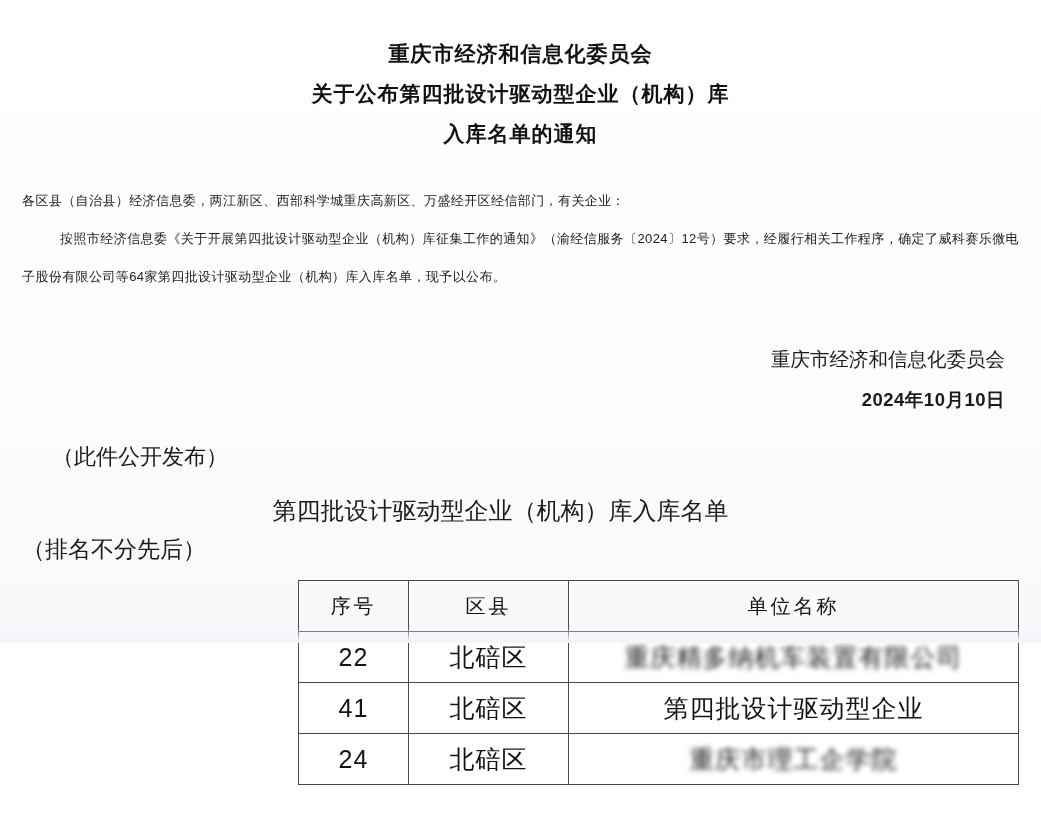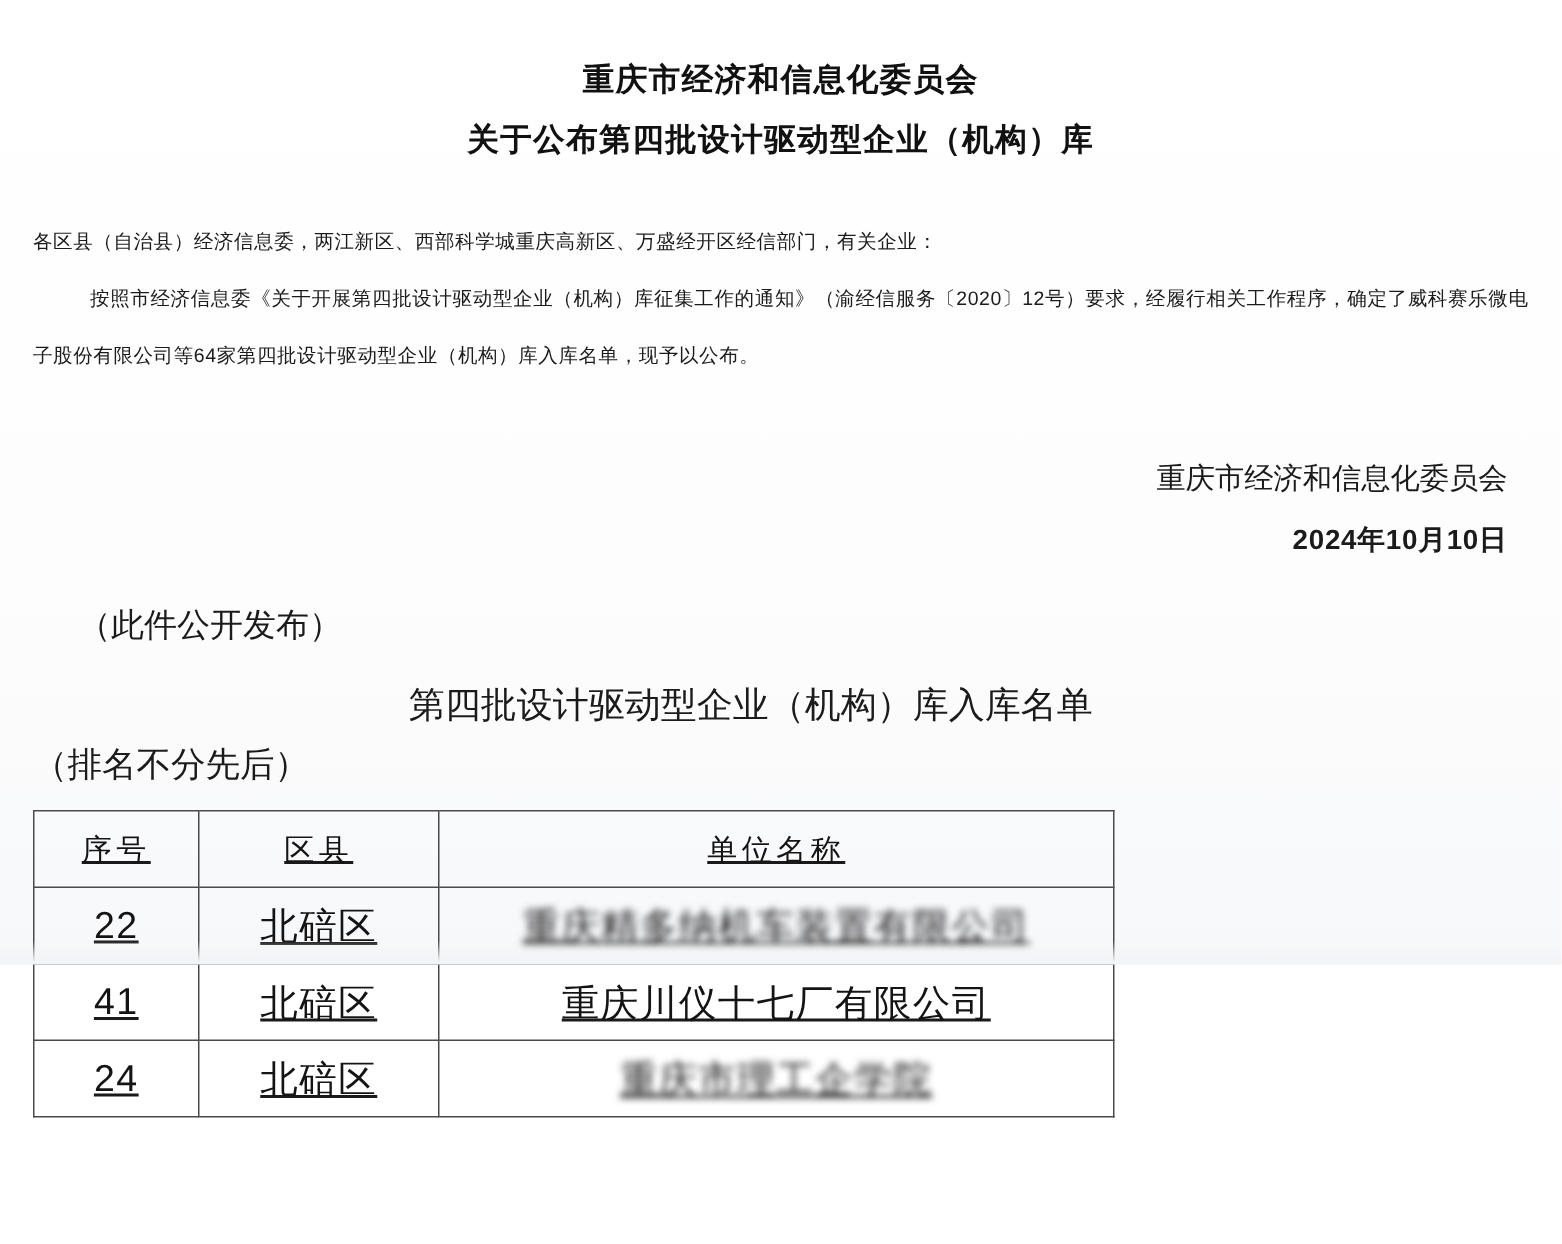--- a/index.html
+++ b/index.html
@@ -94,22 +94,21 @@
     font-size: 23px;
     line-height: 36px;
     color: #1b1b1b;
     padding-right: 40px;
   }
 
   
   .table-wrap {
     margin-top: 12px;
     display: flex;
-    justify-content: flex-start;
-    text-decoration: underline;
+    justify-content: flex-end;
   }
   table.listing {
     border-collapse: collapse;
     width: 720px;
     table-layout: fixed;
     font-family: "Liberation Sans", "DejaVu Sans", sans-serif;
   }
   table.listing td, table.listing th {
     border: 1px solid #4a4a4a;
     text-align: center;
@@ -151,25 +150,26 @@
   }
 </style>
 </head>
 <body>
 
 <div class="page">
 
   <div class="title-block">
     <div class="title-line">重庆市经济和信息化委员会</div>
     <div class="title-line">关于公布第四批设计驱动型企业（机构）库</div>
+    <div class="title-line">入库名单的通知</div>
   </div>
 
   <div class="body-text">
     <p class="para">各区县（自治县）经济信息委，两江新区、西部科学城重庆高新区、万盛经开区经信部门，有关企业：</p>
-    <p class="para indent">按照市经济信息委《关于开展第四批设计驱动型企业（机构）库征集工作的通知》（渝经信服务〔2020〕12号）要求，经履行相关工作程序，确定了威科赛乐微电子股份有限公司等64家第四批设计驱动型企业（机构）库入库名单，现予以公布。</p>
+    <p class="para indent">按照市经济信息委《关于开展第四批设计驱动型企业（机构）库征集工作的通知》（渝经信服务〔2024〕12号）要求，经履行相关工作程序，确定了威科赛乐微电子股份有限公司等64家第四批设计驱动型企业（机构）库入库名单，现予以公布。</p>
   </div>
 
   <div class="signature">
     <div>重庆市经济和信息化委员会</div>
     <div class="sig-date">2024年10月10日</div>
   </div>
 
   <div class="public-note">（此件公开发布）</div>
 
   <div class="attach-title">第四批设计驱动型企业（机构）库入库名单</div>
@@ -191,21 +191,21 @@
       </thead>
       <tbody>
         <tr>
           <td>22</td>
           <td>北碚区</td>
           <td class="blurred">重庆精多纳机车装置有限公司</td>
         </tr>
         <tr>
           <td>41</td>
           <td>北碚区</td>
-          <td class="crisp">重庆川仪十七厂有限公司</td>
+          <td class="crisp">第四批设计驱动型企业</td>
         </tr>
         <tr class="fade-row">
           <td>24</td>
           <td>北碚区</td>
           <td class="blurred">重庆市理工企学院</td>
         </tr>
       </tbody>
     </table>
   </div>
 

